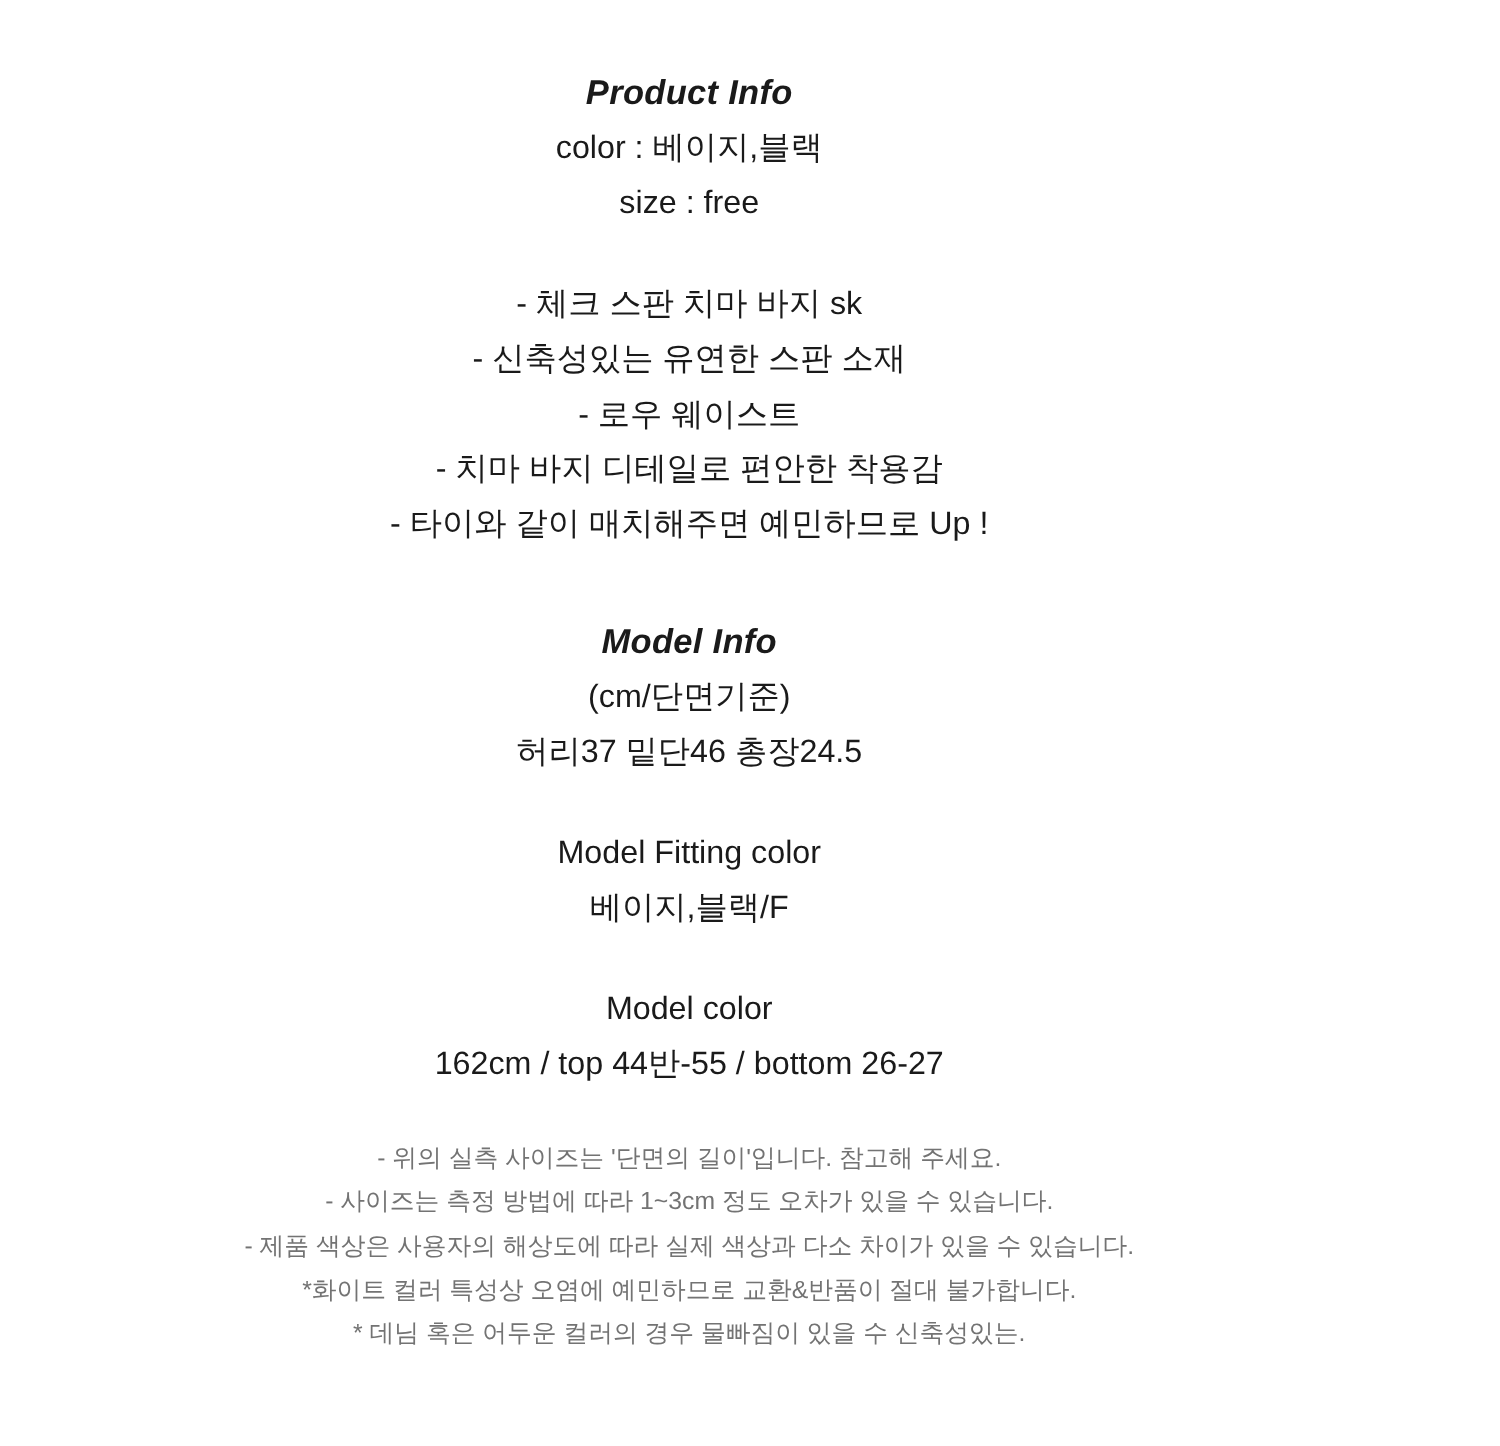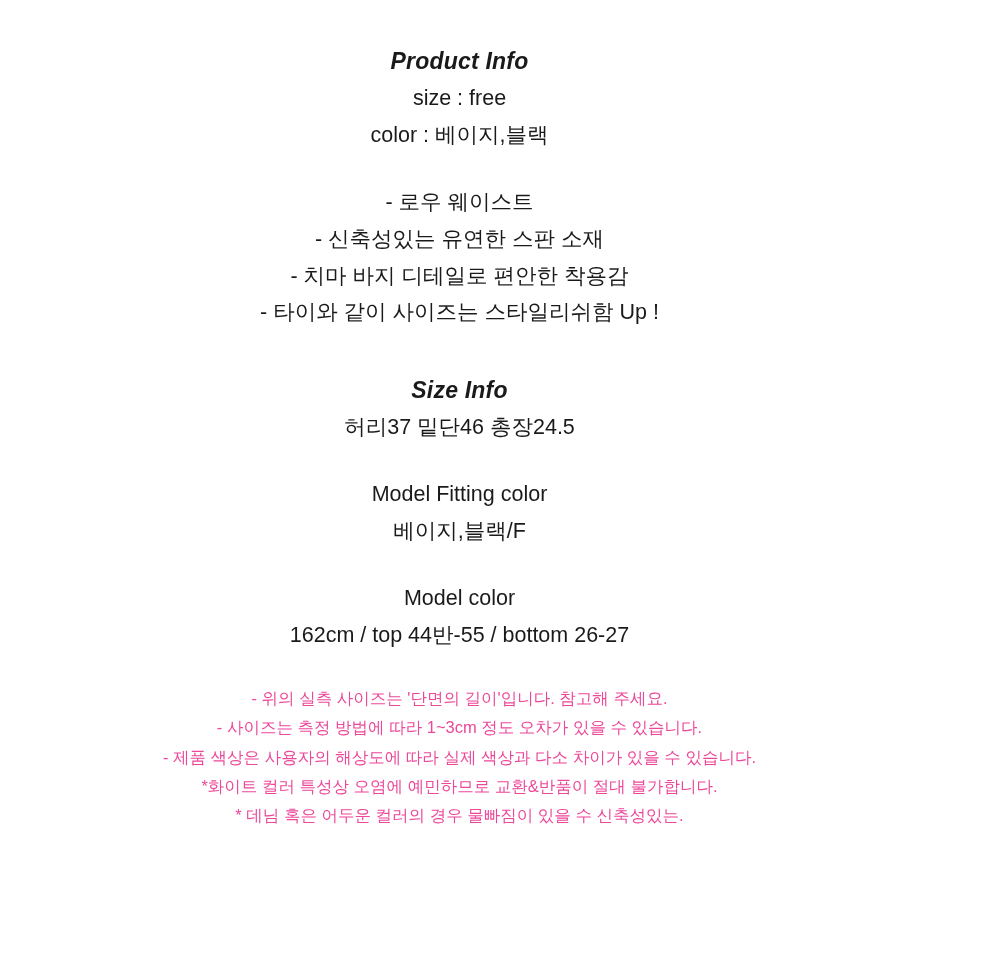--- a/index.html
+++ b/index.html
@@ -41,47 +41,49 @@
   }
   .spacer-md { height: 30px; }
   .spacer-lg { height: 42px; }
   .notes {
     margin-top: 0;
   }
   .note-line {
     font-size: 16.5px;
     line-height: 1.78;
     margin: 0;
-    color: #ec4899;
+    color: #737373;
   }
 </style>
 </head>
 <body>
 
 <div class="page">
 
   <div class="block">
     <p class="section-heading">Product Info</p>
+    <p class="line">color : 베이지,블랙</p>
     <p class="line">size : free</p>
-    <p class="line">color : 베이지,블랙</p>
   </div>
 
   <div class="spacer-md"></div>
 
   <div class="block">
+    <p class="line">- 체크 스판 치마 바지 sk</p>
+    <p class="line">- 신축성있는 유연한 스판 소재</p>
     <p class="line">- 로우 웨이스트</p>
-    <p class="line">- 신축성있는 유연한 스판 소재</p>
     <p class="line">- 치마 바지 디테일로 편안한 착용감</p>
-    <p class="line">- 타이와 같이 사이즈는 스타일리쉬함 Up !</p>
+    <p class="line">- 타이와 같이 매치해주면 예민하므로 Up !</p>
   </div>
 
   <div class="spacer-lg"></div>
 
   <div class="block">
-    <p class="section-heading">Size Info</p>
+    <p class="section-heading">Model Info</p>
+    <p class="line">(cm/단면기준)</p>
     <p class="line">허리37 밑단46 총장24.5</p>
   </div>
 
   <div class="spacer-md"></div>
 
   <div class="block">
     <p class="line">Model Fitting color</p>
     <p class="line">베이지,블랙/F</p>
   </div>
 

